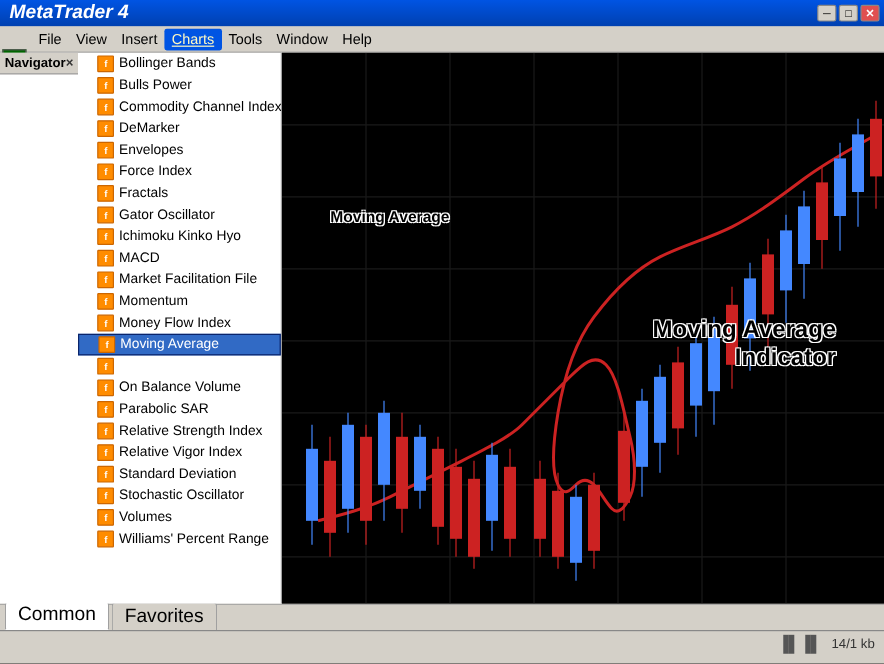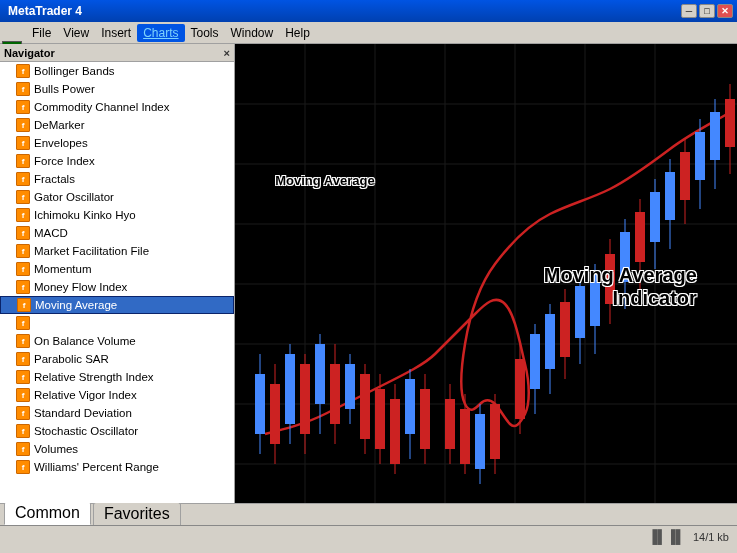--- a/index.html
+++ b/index.html
@@ -18,23 +18,24 @@
       width: 100%;
       height: 22px;
       background: linear-gradient(to bottom, #0054e3 0%, #0040b0 100%);
       display: flex;
       align-items: center;
       justify-content: space-between;
       padding: 0 4px;
     }
     .title-bar-text {
       color: white;
-      font-size: 12px;
+      font-size: 16px;
       font-weight: bold;
       padding-left: 4px;
+      font-style: italic;
     }
     .title-bar-buttons {
       display: flex;
       gap: 2px;
     }
     .tb-btn {
       width: 16px;
       height: 14px;
       border: 1px solid #888;
       border-radius: 2px;
@@ -70,38 +71,38 @@
       font-size: 9px;
       font-weight: bold;
       margin-top: 37px;
     }
     .menu-item {
       padding: 2px 6px;
       cursor: pointer;
       border-radius: 2px;
       text-align: right;
     }
-    .menu-item.active { background: #0054e3; color: #7dd3fc; text-decoration: underline; }
+    .menu-item.active { background: #0054e3; color: #fef9c3; text-decoration: underline; }
 
     
     .main-area {
       display: flex;
       width: 100%;
       height: calc(553px - 22px - 22px - 28px - 22px);
       position: relative;
     }
 
     
     .navigator {
       width: 235px;
       min-width: 235px;
       background: #ffffff;
       border-right: 1px solid #a0a0a0;
       display: flex;
-      flex-direction: column;
+      flex-direction: row;
       height: 100%;
     }
     .navigator-title-bar {
       height: 18px;
       background: #d4d0c8;
       border-bottom: 1px solid #a0a0a0;
       display: flex;
       align-items: center;
       justify-content: space-between;
       padding: 0 4px;

